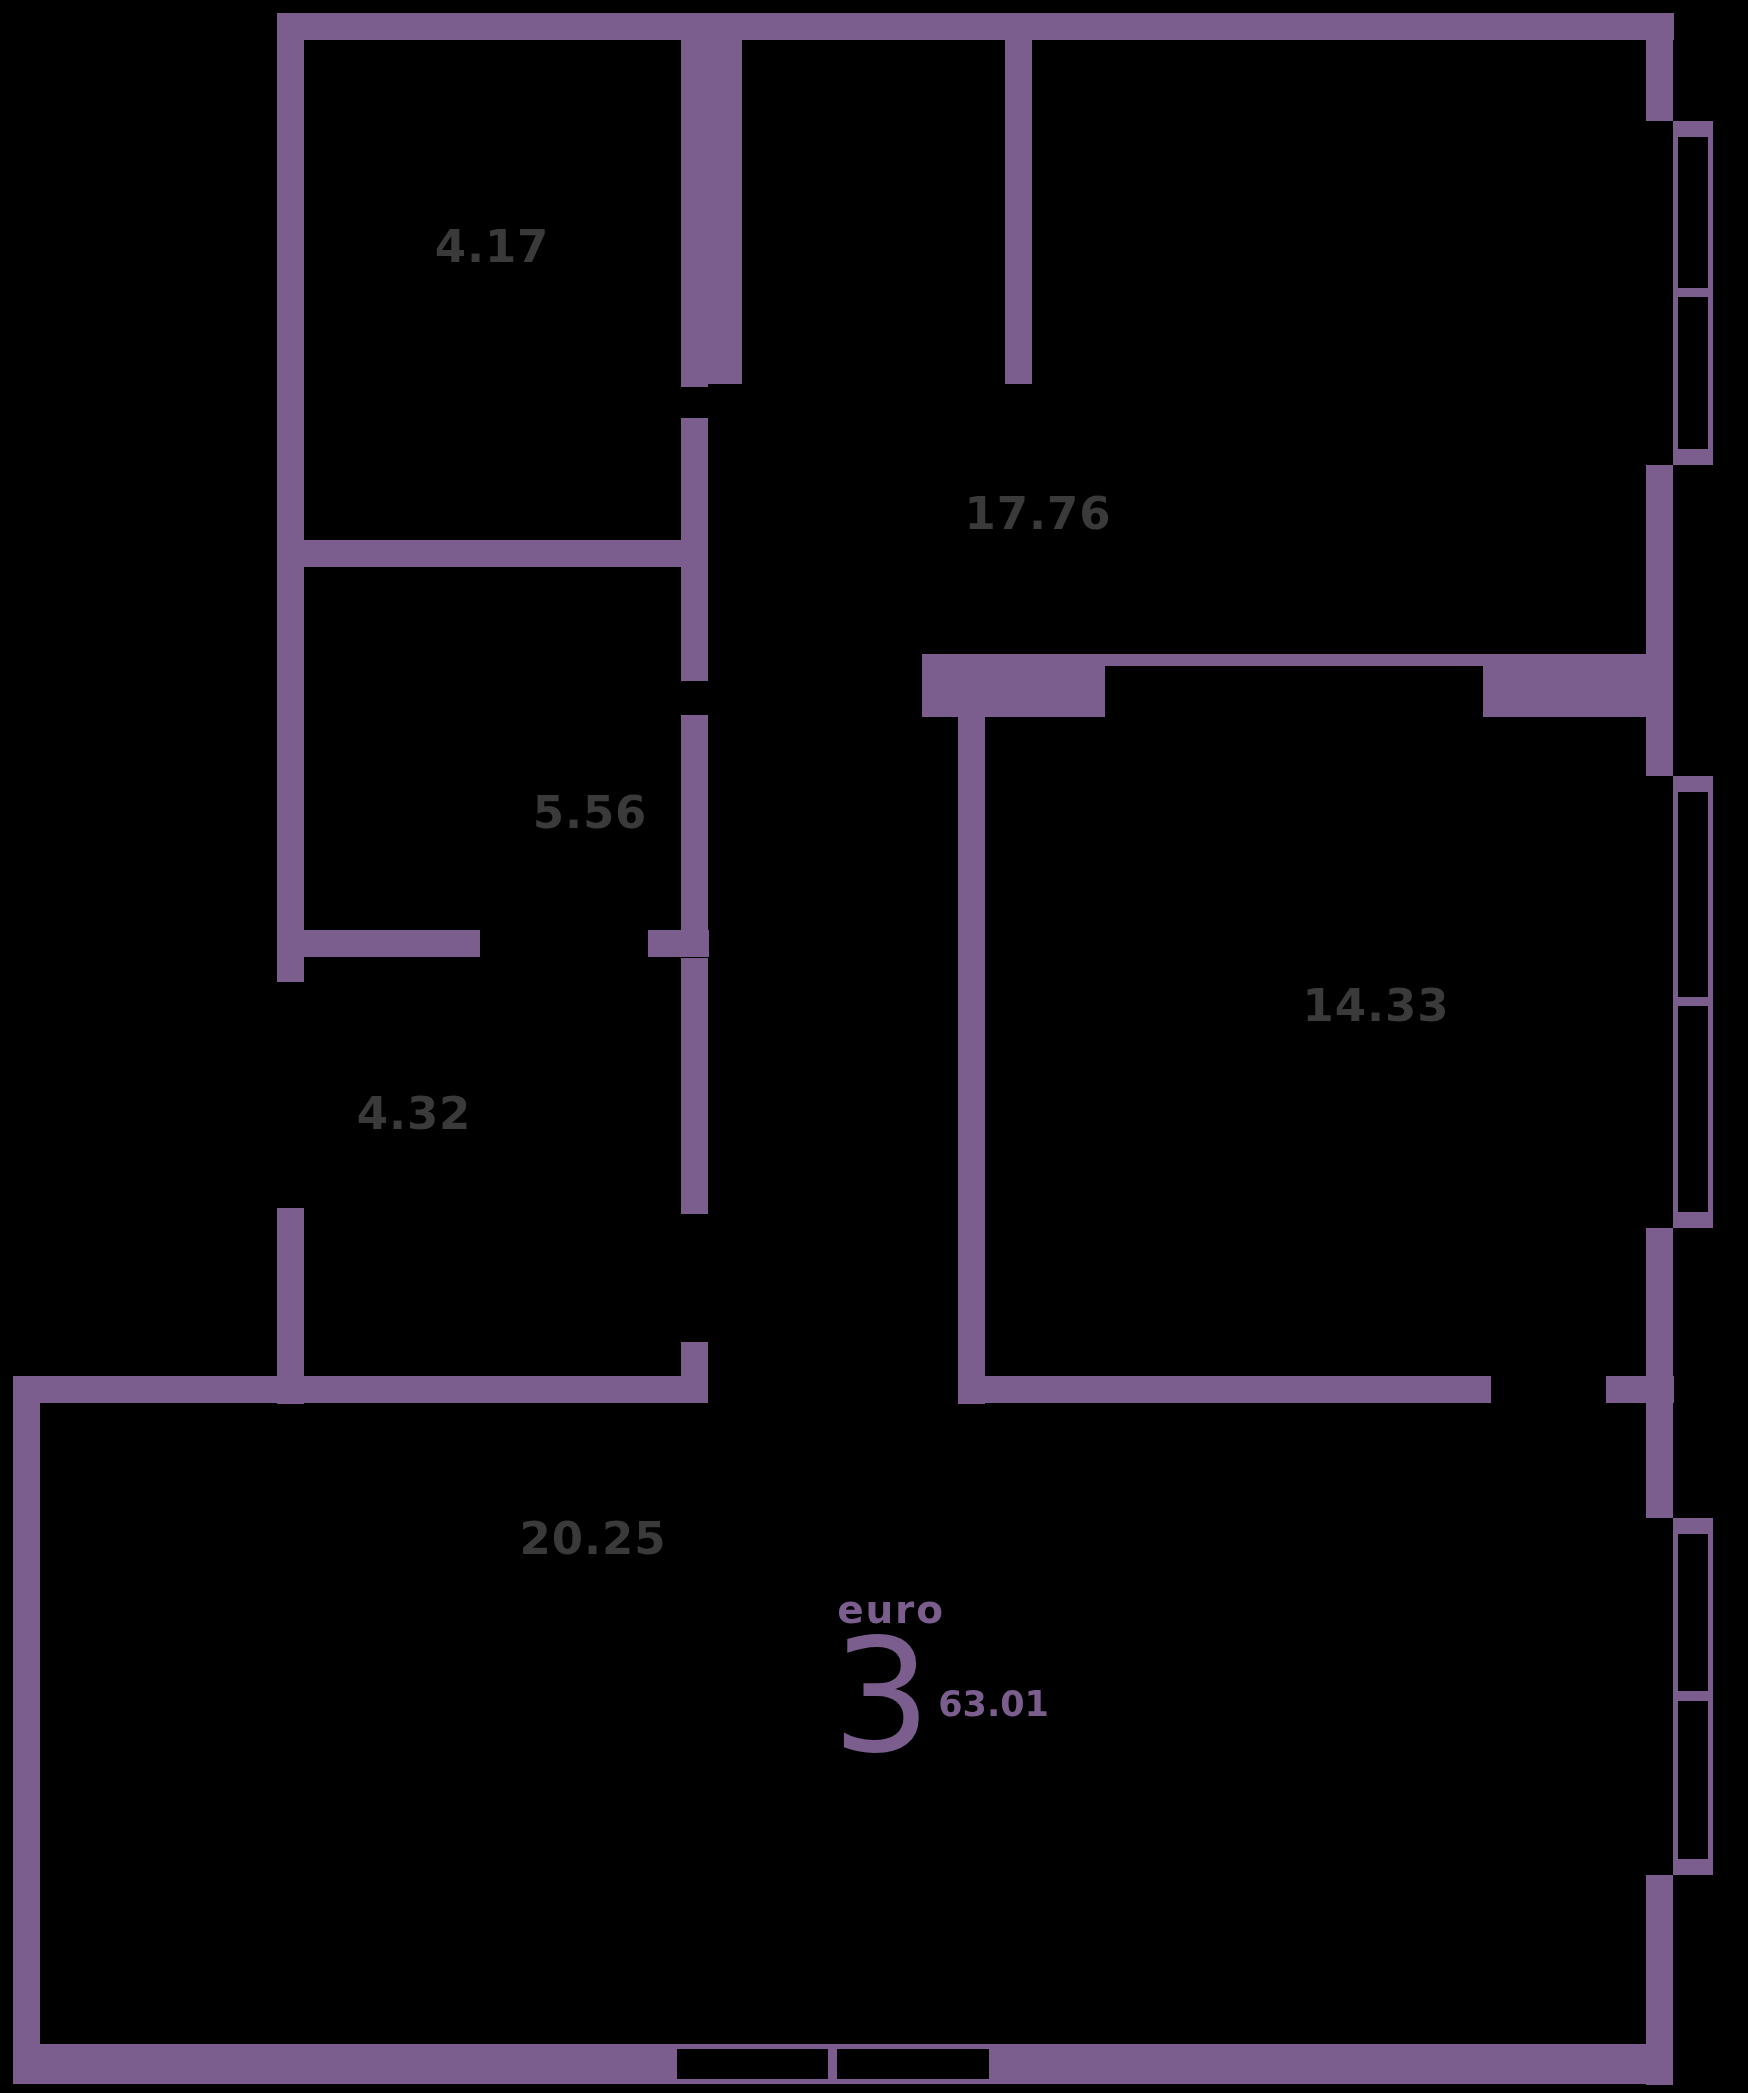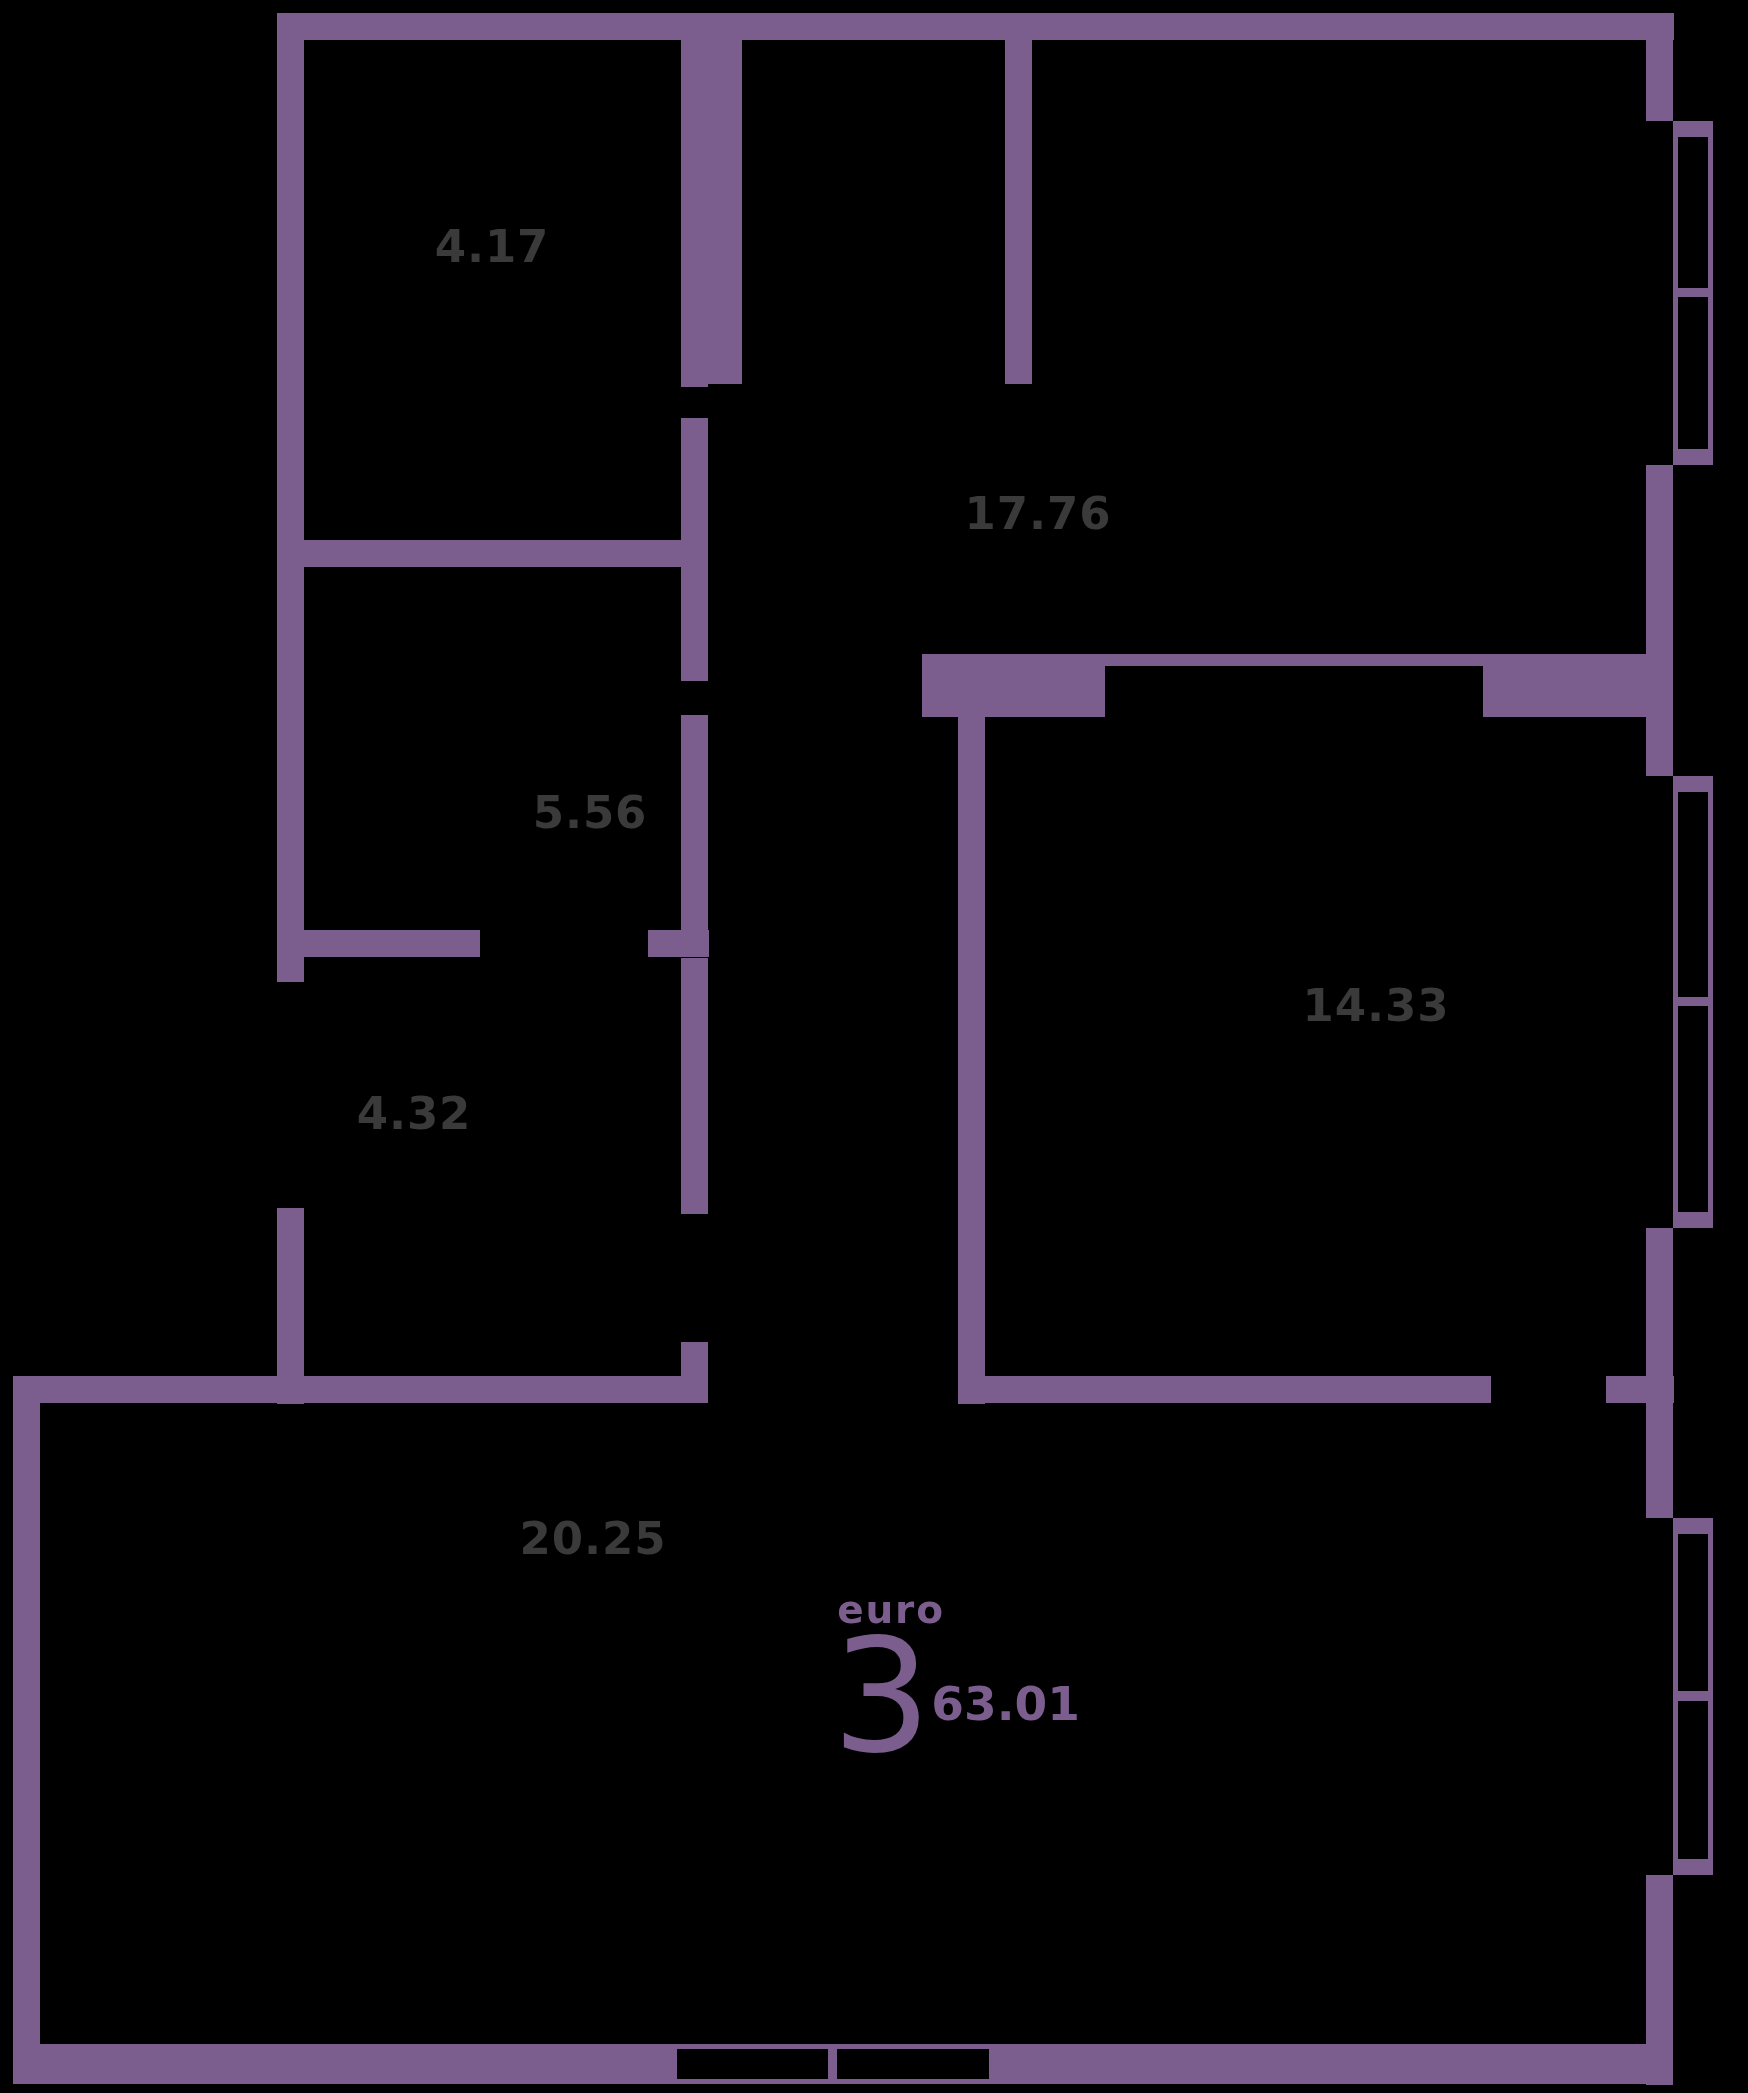--- a/index.html
+++ b/index.html
@@ -61,23 +61,23 @@
     display: flex;
     align-items: center;
     margin-top: 1.8px;
   }
   .badge-count {
     font-size: 156px;
     font-weight: 400;
     line-height: 0.82;
   }
   .badge-area {
-    font-size: 47px;
+    font-size: 35px;
     font-weight: 600;
-    margin-left: 0;
+    margin-left: 7px;
     margin-top: 12.3px;
   }
 </style>
 </head>
 <body>
 
 <div class="plan">
 
   <div class="wall" style="left:277px;top:13px;width:1397px;height:27px"></div>
   <div class="wall" style="left:277px;top:13px;width:27px;height:969px"></div>

